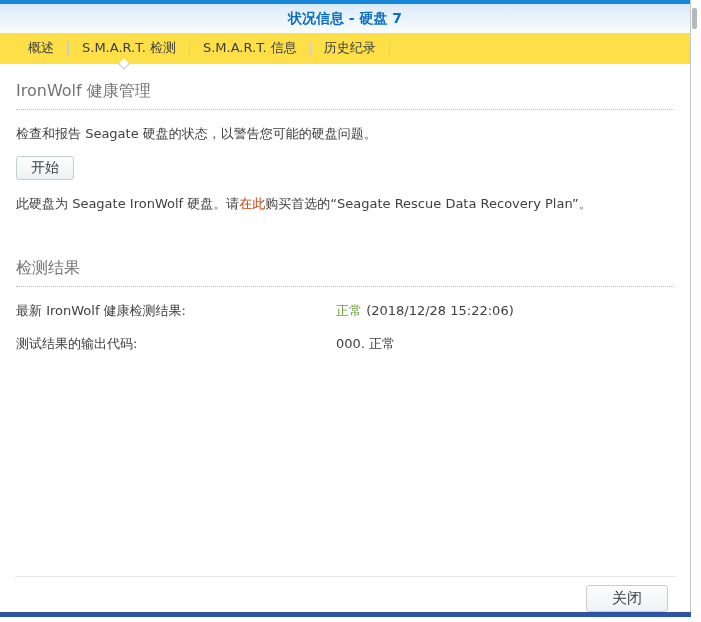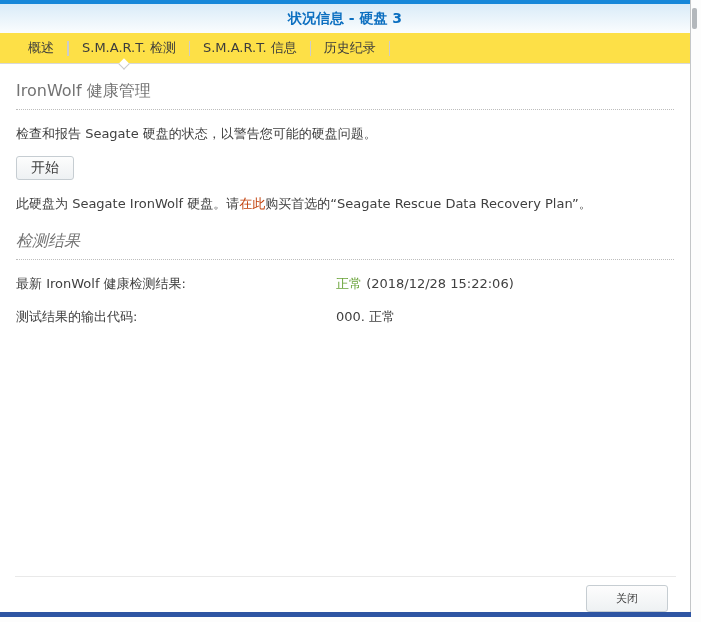--- a/index.html
+++ b/index.html
@@ -49,37 +49,37 @@
 
   .results { margin-top:10px; }
   .result-row { display:flex; margin-top:15px; font-size:13px; color:#404040; }
   .result-label { width:320px; flex:0 0 320px; }
   .status-ok { color:#6aa339; }
 
   .footer-divider { position:absolute; left:15px; top:576px; width:661px; height:1px; background:#e9e9e9; }
   .footer { position:absolute; left:0; top:584px; width:691px; height:28px; }
   .close-btn {
     position:absolute; right:23px; top:1px; width:82px; height:27px;
-    font-size:11px; color:#404040; text-align:center;
+    font-size:15px; color:#404040; text-align:center;
     background:linear-gradient(#fdfdfd,#eef1f3);
     border:1px solid #c6cdd2; border-radius:3px; cursor:pointer;
     font-family:"DejaVu Sans","Liberation Sans",sans-serif;
   }
   .bottom-strip { position:absolute; left:0; top:612px; width:691px; height:5px; background:#2e55a3; }
   .bg-scroll-thumb { position:absolute; left:692px; top:8px; width:5px; height:21px;
     background:#b4b8bc; border-radius:2px; }
 </style>
 </head>
 <body>
 
 <div class="dialog">
   <div class="top-strip"></div>
 
   <div class="titlebar">
-    <span class="title">状况信息 - 硬盘 3</span>
+    <span class="title">状况信息 - 硬盘 7</span>
   </div>
 
   <div class="tabbar">
     <span class="tab">概述</span>
     <span class="tab-divider"></span>
     <span class="tab-divider"></span>
     <span class="tab">S.M.A.R.T. 检测</span>
     <span class="tab-divider"></span>
     <span class="tab">S.M.A.R.T. 信息</span>
     <span class="tab-divider"></span>
@@ -89,21 +89,21 @@
   </div>
 
   <div class="content">
     <div class="section-title">IronWolf 健康管理</div>
     <div class="para">检查和报告 Seagate 硬盘的状态，以警告您可能的硬盘问题。</div>
     <button class="btn">开始</button>
     <div class="para">
       <span>此硬盘为 Seagate IronWolf 硬盘。请</span><span class="link">在此</span><span>购买首选的“Seagate Rescue Data Recovery Plan”。</span>
     </div>
 
-    <div class="section-title" style="margin-top:18px;font-style:italic;">检测结果</div>
+    <div class="section-title" style="margin-top:45px;">检测结果</div>
     <div class="results">
       <div class="result-row">
         <span class="result-label">最新 IronWolf 健康检测结果:</span>
         <span><span class="status-ok">正常</span><span> (2018/12/28 15:22:06)</span></span>
       </div>
       <div class="result-row">
         <span class="result-label">测试结果的输出代码:</span>
         <span>000. 正常</span>
       </div>
     </div>

